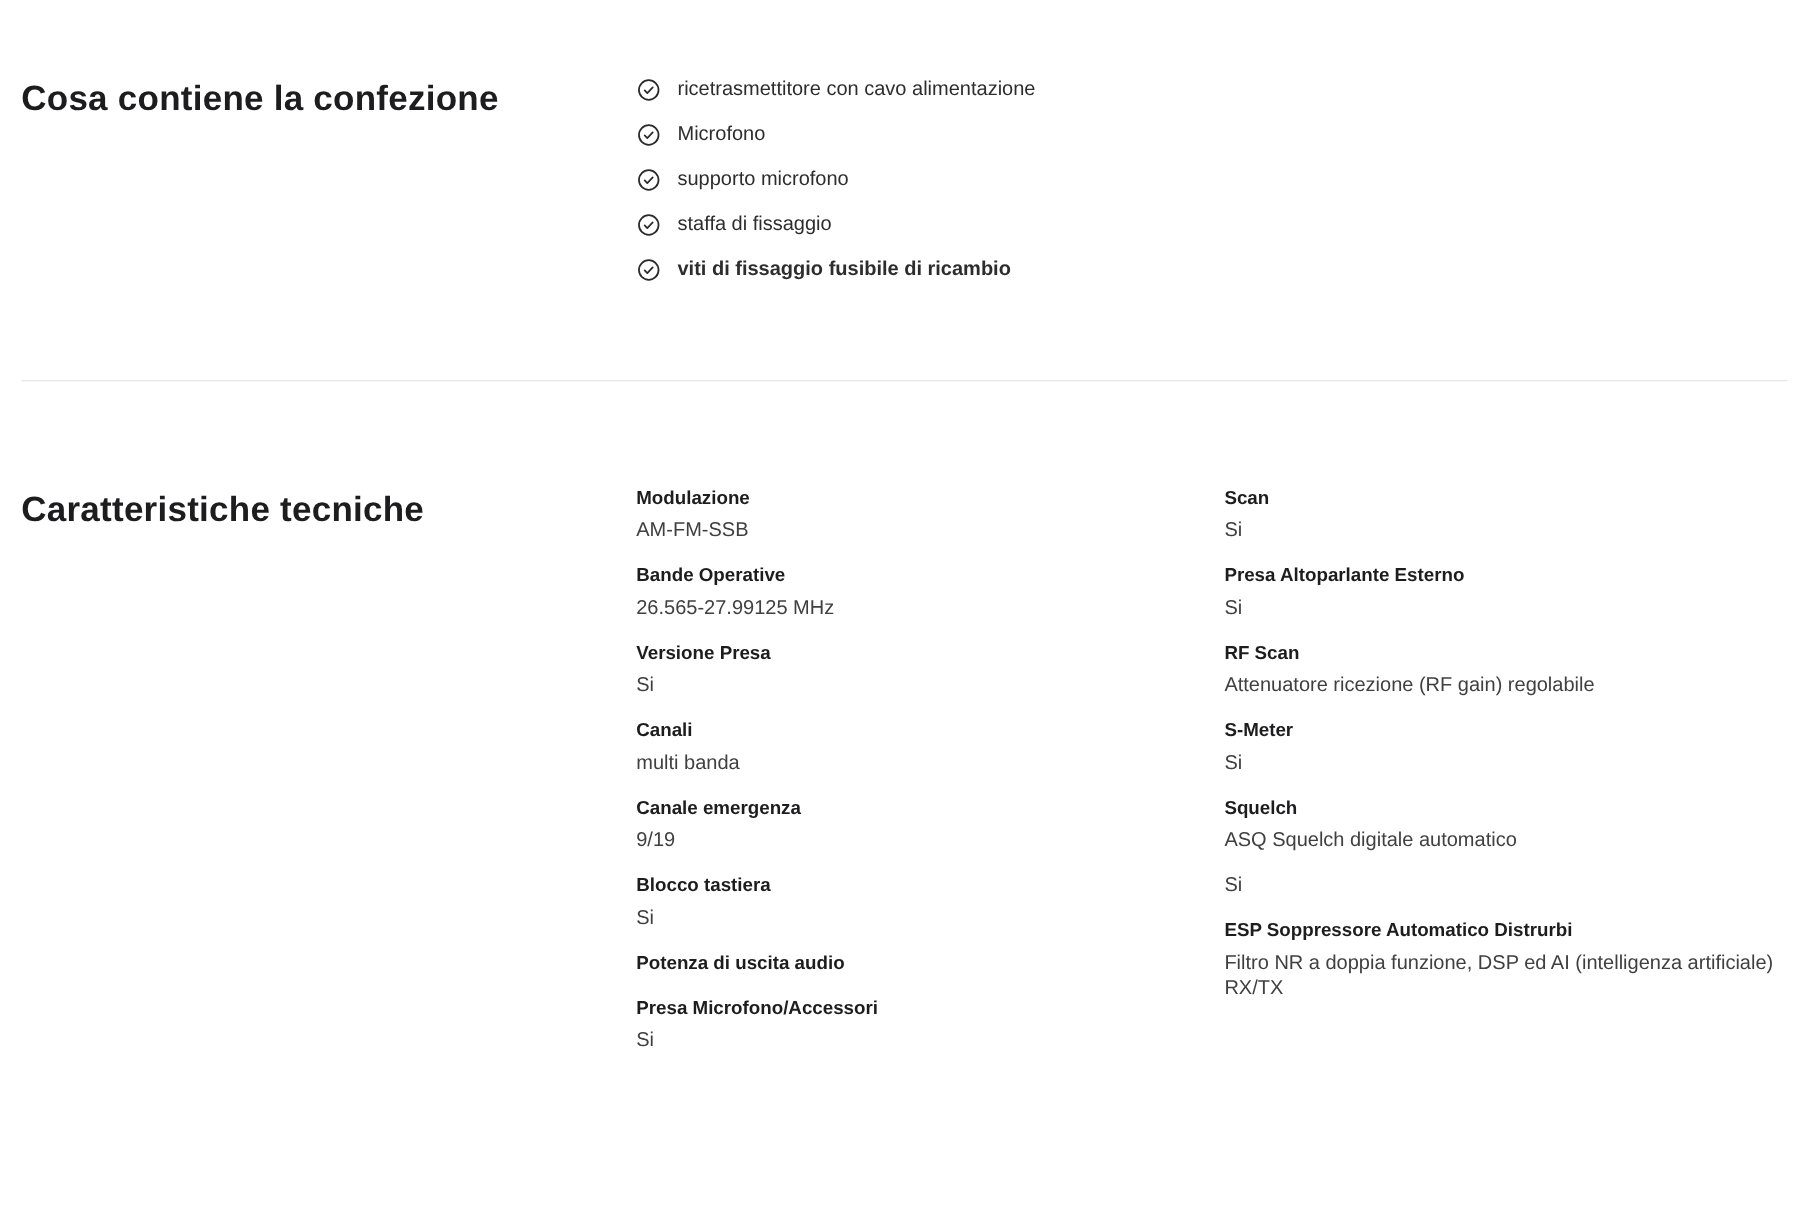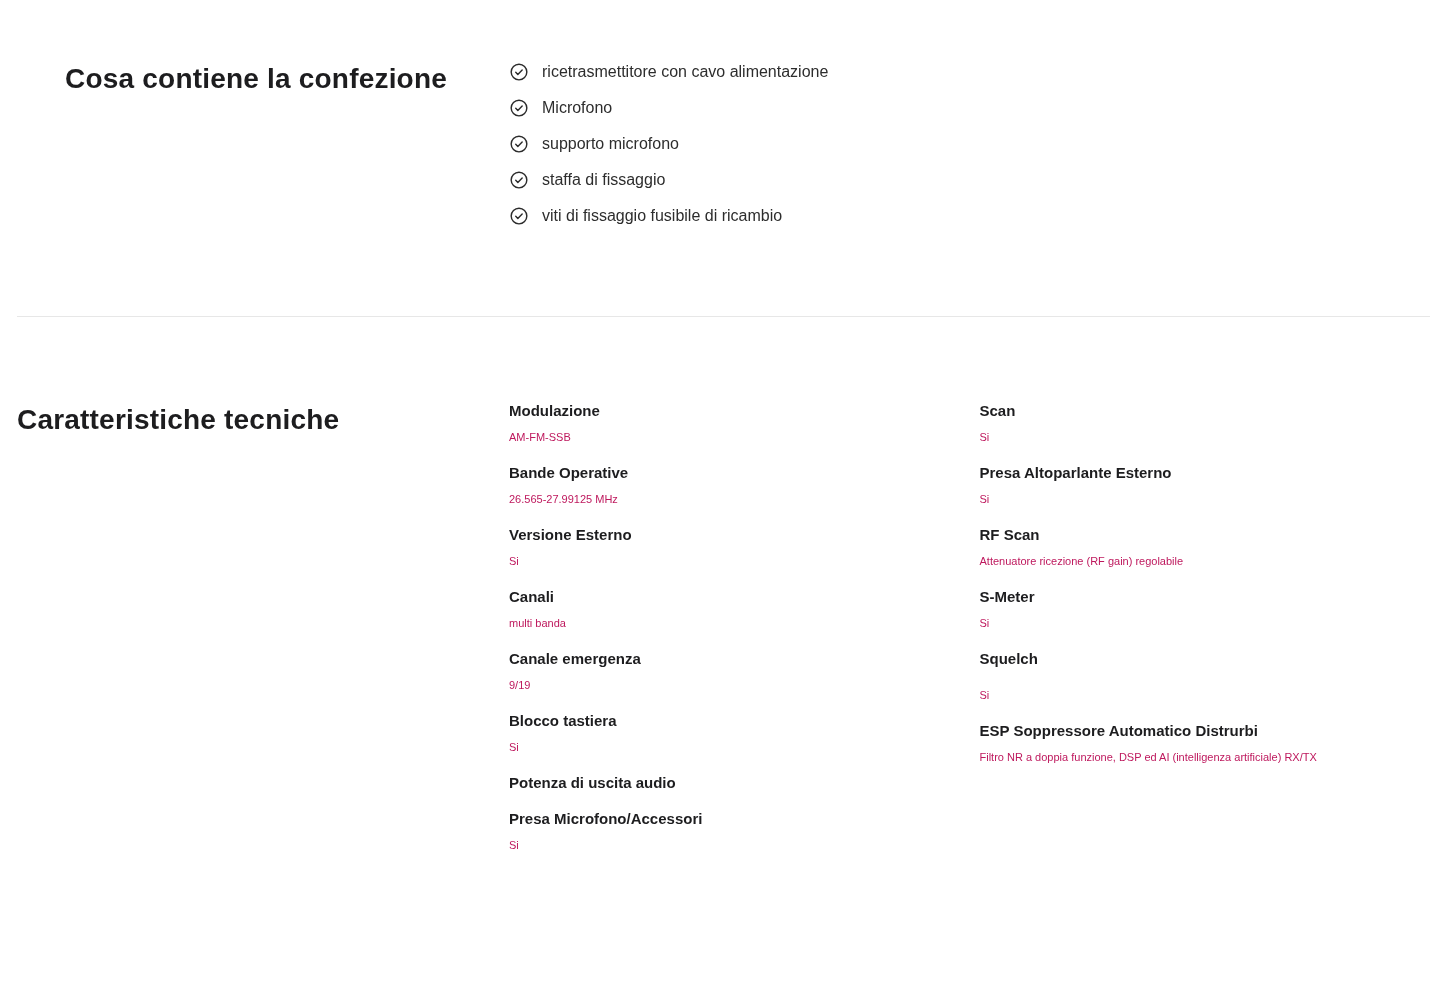--- a/index.html
+++ b/index.html
@@ -15,21 +15,21 @@
     width: 1447px;
     min-height: 983px;
     padding: 0 17px;
     background: #ffffff;
   }
   .section {
     display: grid;
     grid-template-columns: 492px 1fr;
     align-items: start;
   }
-  .section--package { padding: 60px 0 78px 0; text-align: right; }
+  .section--package { padding: 60px 0 78px 0; }
   .section--specs   { padding: 84px 0 32px 0; }
   .section-title {
     margin: 0;
     font-size: 28px;
     line-height: 38px;
     font-weight: 700;
     color: #1d1d1f;
     max-width: 430px;
     letter-spacing: 0.2px;
   }
@@ -41,41 +41,41 @@
   }
   .checklist-item {
     display: flex;
     align-items: flex-start;
     gap: 13px;
     margin-bottom: 16px;
     font-size: 16px;
     line-height: 20px;
     color: #2d2d2d;
   }
-  .checklist-item:last-child { margin-bottom: 12px; }
+  .checklist-item:last-child { margin-bottom: 0; font-weight: bold; }
   .check-icon { flex: 0 0 auto; display: block; }
   
   .spec-columns {
     display: grid;
     grid-template-columns: 1fr 1fr;
     column-gap: 20px;
     align-items: start;
   }
   .spec-item { margin-bottom: 16px; }
   .spec-label {
     font-weight: 700;
     font-size: 15px;
     line-height: 20px;
     color: #1d1d1f;
     margin-bottom: 6px;
   }
   .spec-value {
-    font-size: 11px;
+    font-size: 16px;
     line-height: 20px;
-    color: #be185d;
+    color: #404040;
     word-break: break-all;
   }
   .divider {
     border: 0;
     border-top: 1px solid #e7e7e7;
     margin: 0;
   }
 </style>
 </head>
 <body>
@@ -131,21 +131,21 @@
       <div class="spec-col">
           <div class="spec-item">
             <div class="spec-label">Modulazione</div>
             <div class="spec-value">AM-FM-SSB</div>
           </div>
           <div class="spec-item">
             <div class="spec-label">Bande Operative</div>
             <div class="spec-value">26.565-27.99125 MHz</div>
           </div>
           <div class="spec-item">
-            <div class="spec-label">Versione Esterno</div>
+            <div class="spec-label">Versione Presa</div>
             <div class="spec-value">Si</div>
           </div>
           <div class="spec-item">
             <div class="spec-label">Canali</div>
             <div class="spec-value">multi banda</div>
           </div>
           <div class="spec-item">
             <div class="spec-label">Canale emergenza</div>
             <div class="spec-value">9/19</div>
           </div>
@@ -173,20 +173,21 @@
           <div class="spec-item">
             <div class="spec-label">RF Scan</div>
             <div class="spec-value">Attenuatore ricezione (RF gain) regolabile</div>
           </div>
           <div class="spec-item">
             <div class="spec-label">S-Meter</div>
             <div class="spec-value">Si</div>
           </div>
           <div class="spec-item">
             <div class="spec-label">Squelch</div>
+            <div class="spec-value">ASQ Squelch digitale automatico</div>
           </div>
           <div class="spec-item">
             <div class="spec-value">Si</div>
           </div>
           <div class="spec-item">
             <div class="spec-label">ESP Soppressore Automatico Distrurbi</div>
             <div class="spec-value">Filtro NR a doppia funzione, DSP ed AI (intelligenza artificiale) RX/TX</div>
           </div>
         </div>
     </div>

